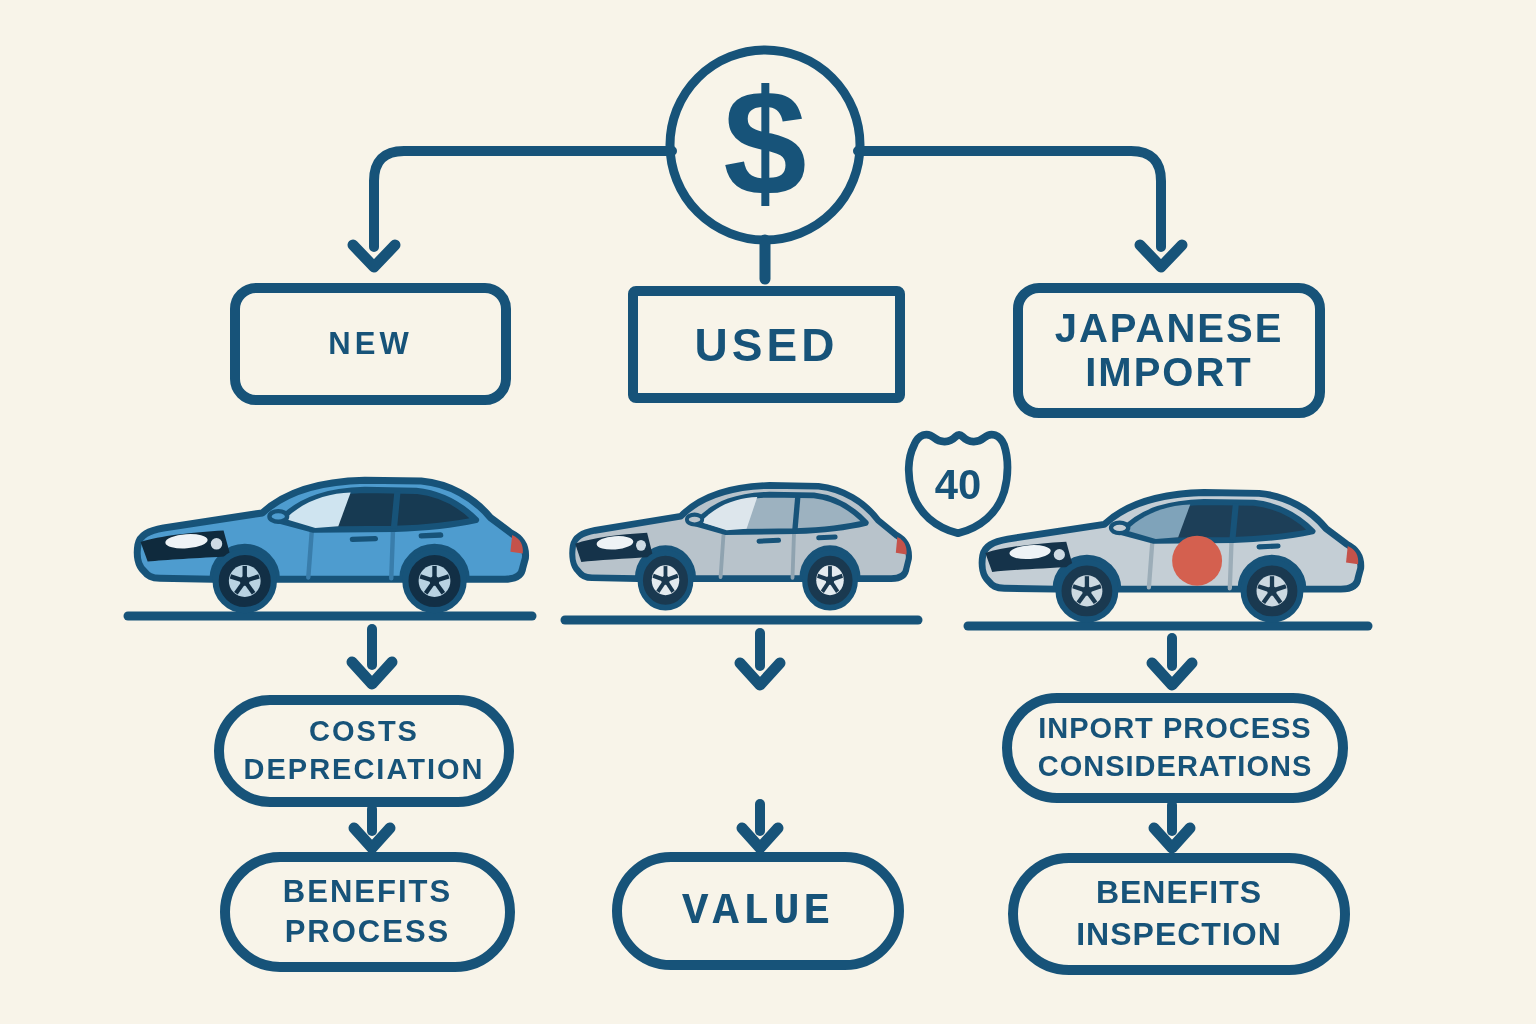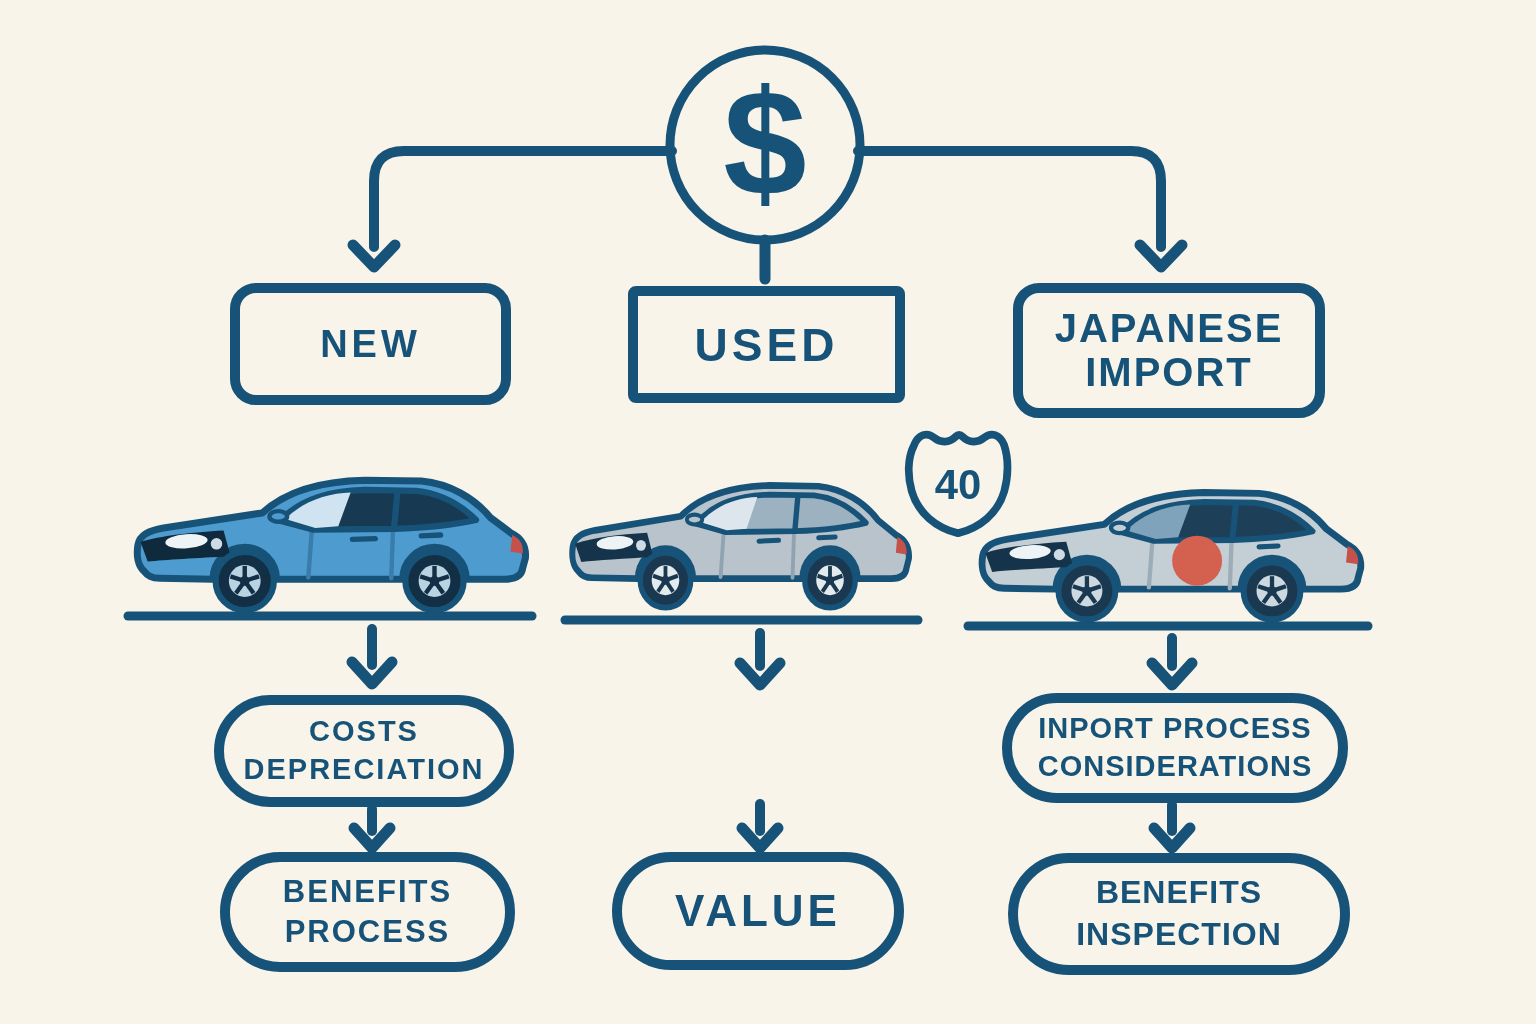--- a/index.html
+++ b/index.html
@@ -20,28 +20,28 @@
     color:var(--ink); font-size:150px; font-weight:bold; z-index:3;
   }
   .box, .pill {
     position:absolute; z-index:3; box-sizing:border-box;
     border:10px solid var(--ink); color:var(--ink);
     display:flex; flex-direction:column; align-items:center; justify-content:center;
     font-weight:bold; text-align:center;
   }
   .box { border-radius:26px; }
   .pill { border-radius:70px; }
-  .box-new  { left:230px; top:283px; width:281px; height:122px; font-size:38px; letter-spacing:4px; }
+  .box-new  { left:230px; top:283px; width:281px; height:122px; font-size:31px; letter-spacing:4px; }
   .box-used { left:628px; top:286px; width:277px; height:117px; font-size:46px; letter-spacing:4px;border-radius:8px; }
   .box-import { left:1013px; top:283px; width:312px; height:135px; font-size:40px; letter-spacing:2px; line-height:1.08; }
   .p-costs          { left:214px;  top:695px; width:300px; height:112px; font-size:29px; letter-spacing:2px; line-height:1.3; }
   .p-inspection     { left:610px;  top:697px; width:296px; height:105px; font-size:32px; letter-spacing:2px; }
   .p-considerations { left:1002px; top:693px; width:346px; height:110px; font-size:29px; letter-spacing:1px; line-height:1.3; }
   .p-warranty       { left:220px;  top:852px; width:295px; height:120px; font-size:31px; letter-spacing:2px; line-height:1.3; }
-  .p-value          { left:612px;  top:852px; width:292px; height:118px; font-size:44px; letter-spacing:4px; }
+  .p-value          { left:612px;  top:852px; width:292px; height:118px; font-size:44px; letter-spacing:4px;font-family:Liberation Mono, monospace; }
   .p-reliability    { left:1008px; top:853px; width:342px; height:122px; font-size:32px; letter-spacing:1px; line-height:1.3; }
   .car { position:absolute; z-index:2; }
   .car-new    { left:130px; top:451px; width:406px; height:168px; }
   .car-used   { left:566px; top:458px; width:352px; height:158px; }
   .car-import { left:975px; top:464px; width:396px; height:164px; }
   .shield { position:absolute; left:903px; top:423px; width:110px; height:116px; z-index:4; }
 </style>
 </head>
 <body>
 

